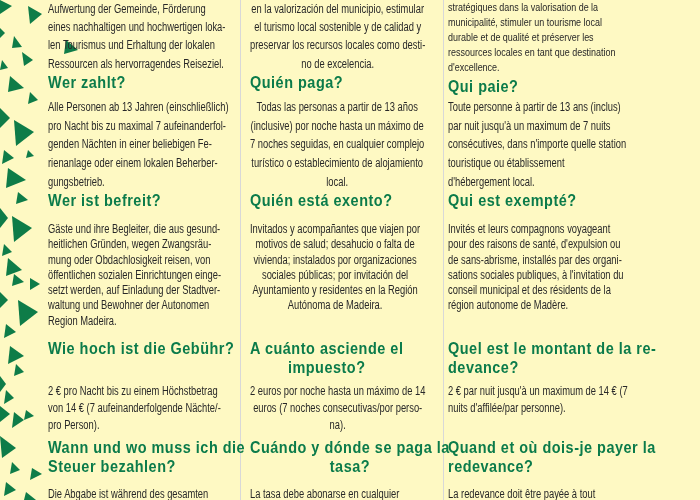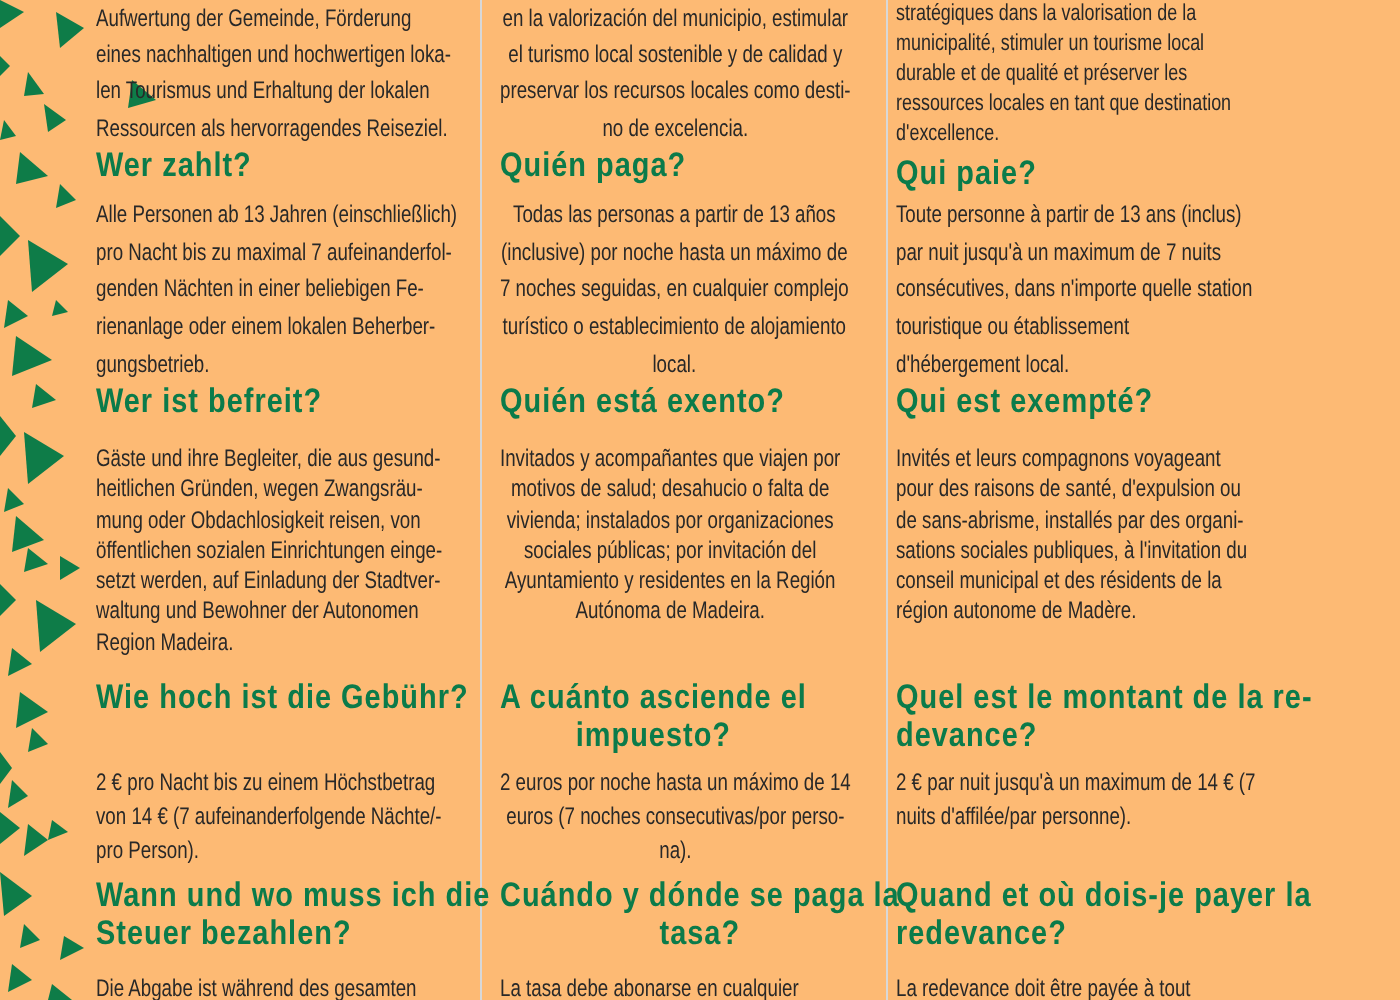--- a/index.html
+++ b/index.html
@@ -1,21 +1,21 @@
 <!DOCTYPE html>
 <html><head>
 <meta charset="utf-8">
 <style>
   html,body{margin:0;padding:0;}
   body{
     width:700px;height:500px;overflow:hidden;
     background:#fdfdfc;
     font-family:"Liberation Sans","DejaVu Sans",sans-serif;
   }
-  #page{position:relative;width:700px;height:500px;overflow:hidden;background:#fdba74;}
+  #page{position:relative;width:700px;height:500px;overflow:hidden;background:#fef9c3;}
 
   
   #decor{position:absolute;left:0;top:0;width:90px;height:500px;}
 
   
   .divider{position:absolute;top:0;width:1px;height:500px;background:#d8d8d8;}
   #divider-1{left:240px;}
   #divider-2{left:443px;}
 
   

